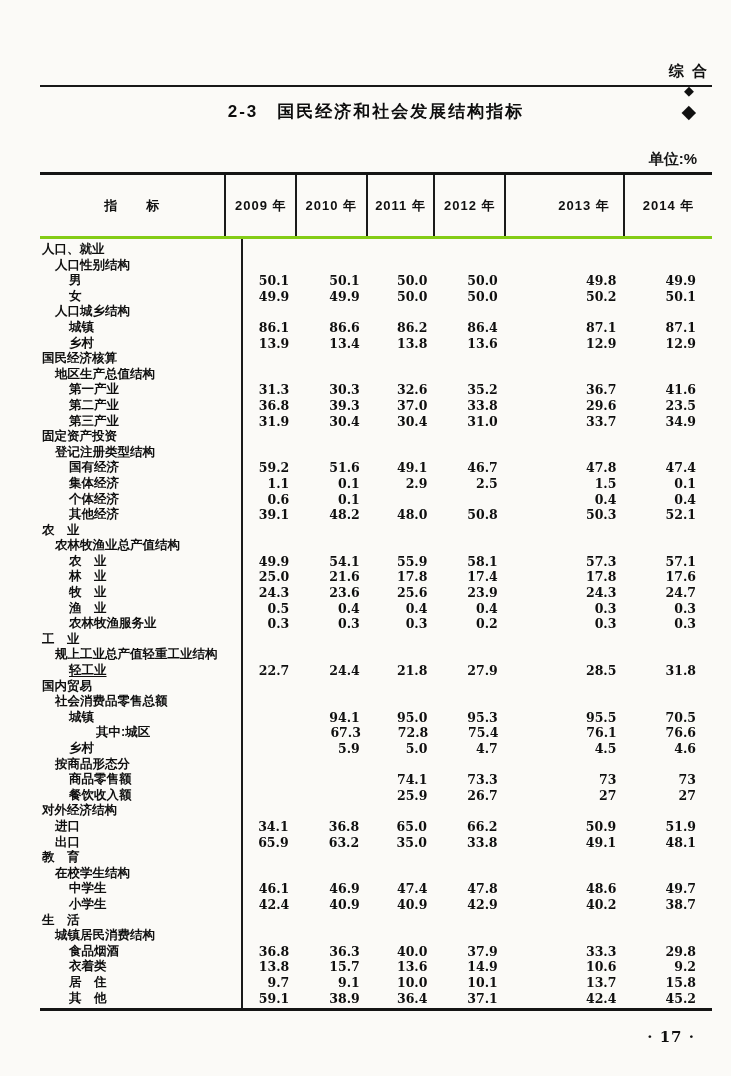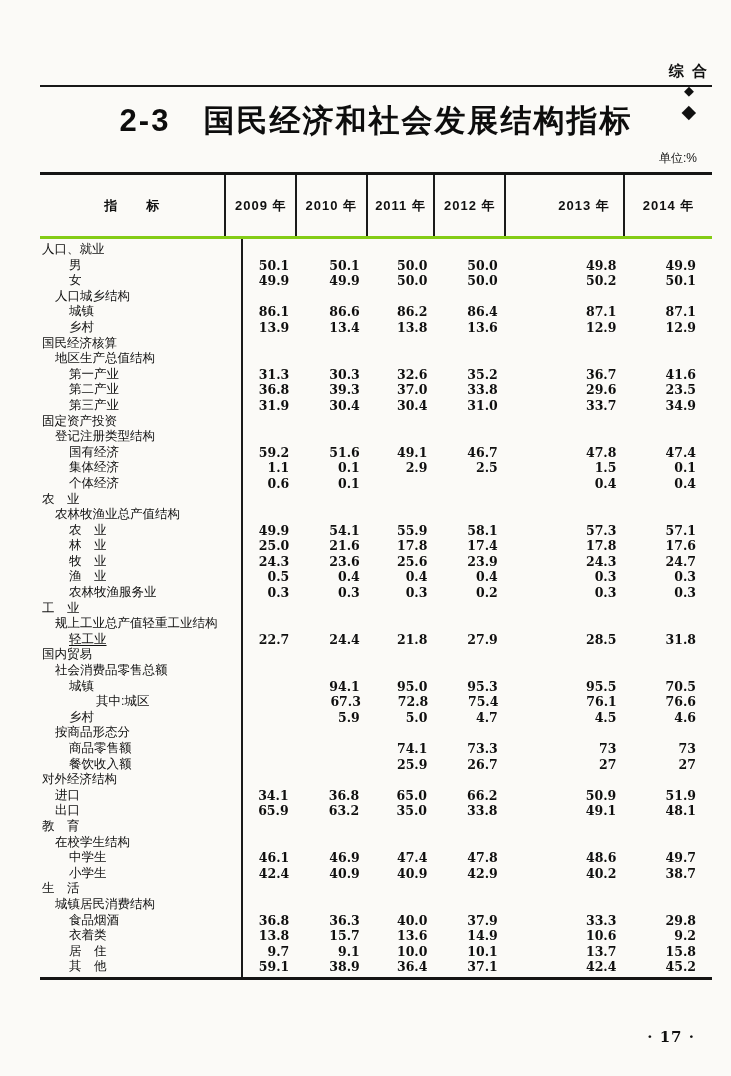--- a/index.html
+++ b/index.html
@@ -17,26 +17,26 @@
   }
   .corner .d-small{font-size:13px;letter-spacing:0;}
   .corner .d-big{font-size:19px;letter-spacing:0;}
   .top-rule{
     position:absolute;left:40px;top:85px;width:672px;height:2px;
     background:#181818;
   }
   
   .title{
     position:absolute;left:40px;top:100px;width:672px;
-    text-align:center;font-size:31px;font-weight:bold;
+    text-align:center;font-size:17px;font-weight:bold;
     letter-spacing:2px;color:#0d0d0d;
   }
   .unit{
     position:absolute;right:34px;top:150px;
-    font-size:12px;font-weight:normal;color:#151515;
+    font-size:15px;font-weight:bold;color:#151515;
   }
   
   .table{
     position:absolute;left:40px;top:172px;width:672px;
     border-top:3px solid #151515;
   }
   .thead{
     display:flex;height:61px;
     border-bottom:3px solid #84cc16;
     align-items:center;
@@ -51,21 +51,21 @@
   .tbody{
     position:relative;
     border-bottom:3px solid #151515;
     padding:3px 0 2px 0;
   }
   .tbody::before{ 
     content:"";position:absolute;left:201px;top:0;bottom:0;width:2px;background:#1a1a1a;
   }
   .trow{display:flex;height:15.6px;line-height:15.6px;}
   .tlabel{
-    box-sizing:border-box;font-weight:normal;font-size:12.5px;
+    box-sizing:border-box;font-weight:bold;font-size:12.5px;
     white-space:nowrap;overflow:hidden;color:#0f0f0f;
   }
   .lvl0{padding-left:2px;}
   .lvl1{padding-left:15px;}
   .lvl2{padding-left:29px;}
   .lvl3{padding-left:56px;}
   .ul{text-decoration:underline;text-underline-offset:2px;}
   .tval{
     box-sizing:border-box;text-align:right;padding-right:8px;
     font-family:"DejaVu Serif","Liberation Serif",serif;
@@ -110,20 +110,29 @@
       <div class="trow">
         <div class="tlabel c0 lvl0">人口、就业</div>
         <div class="tval c1"></div>
         <div class="tval c2"></div>
         <div class="tval c3"></div>
         <div class="tval c4"></div>
         <div class="tval c5"></div>
         <div class="tval c6"></div>
       </div>
       <div class="trow">
+        <div class="tlabel c0 lvl1">人口性别结构</div>
+        <div class="tval c1"></div>
+        <div class="tval c2"></div>
+        <div class="tval c3"></div>
+        <div class="tval c4"></div>
+        <div class="tval c5"></div>
+        <div class="tval c6"></div>
+      </div>
+      <div class="trow">
         <div class="tlabel c0 lvl2">男</div>
         <div class="tval c1">50.1</div>
         <div class="tval c2">50.1</div>
         <div class="tval c3">50.0</div>
         <div class="tval c4">50.0</div>
         <div class="tval c5">49.8</div>
         <div class="tval c6">49.9</div>
       </div>
       <div class="trow">
         <div class="tlabel c0 lvl2">女</div>
@@ -245,20 +254,29 @@
       <div class="trow">
         <div class="tlabel c0 lvl2">个体经济</div>
         <div class="tval c1">0.6</div>
         <div class="tval c2">0.1</div>
         <div class="tval c3"></div>
         <div class="tval c4"></div>
         <div class="tval c5">0.4</div>
         <div class="tval c6">0.4</div>
       </div>
       <div class="trow">
+        <div class="tlabel c0 lvl2">其他经济</div>
+        <div class="tval c1">39.1</div>
+        <div class="tval c2">48.2</div>
+        <div class="tval c3">48.0</div>
+        <div class="tval c4">50.8</div>
+        <div class="tval c5">50.3</div>
+        <div class="tval c6">52.1</div>
+      </div>
+      <div class="trow">
         <div class="tlabel c0 lvl0">农　业</div>
         <div class="tval c1"></div>
         <div class="tval c2"></div>
         <div class="tval c3"></div>
         <div class="tval c4"></div>
         <div class="tval c5"></div>
         <div class="tval c6"></div>
       </div>
       <div class="trow">
         <div class="tlabel c0 lvl1">农林牧渔业总产值结构</div>

